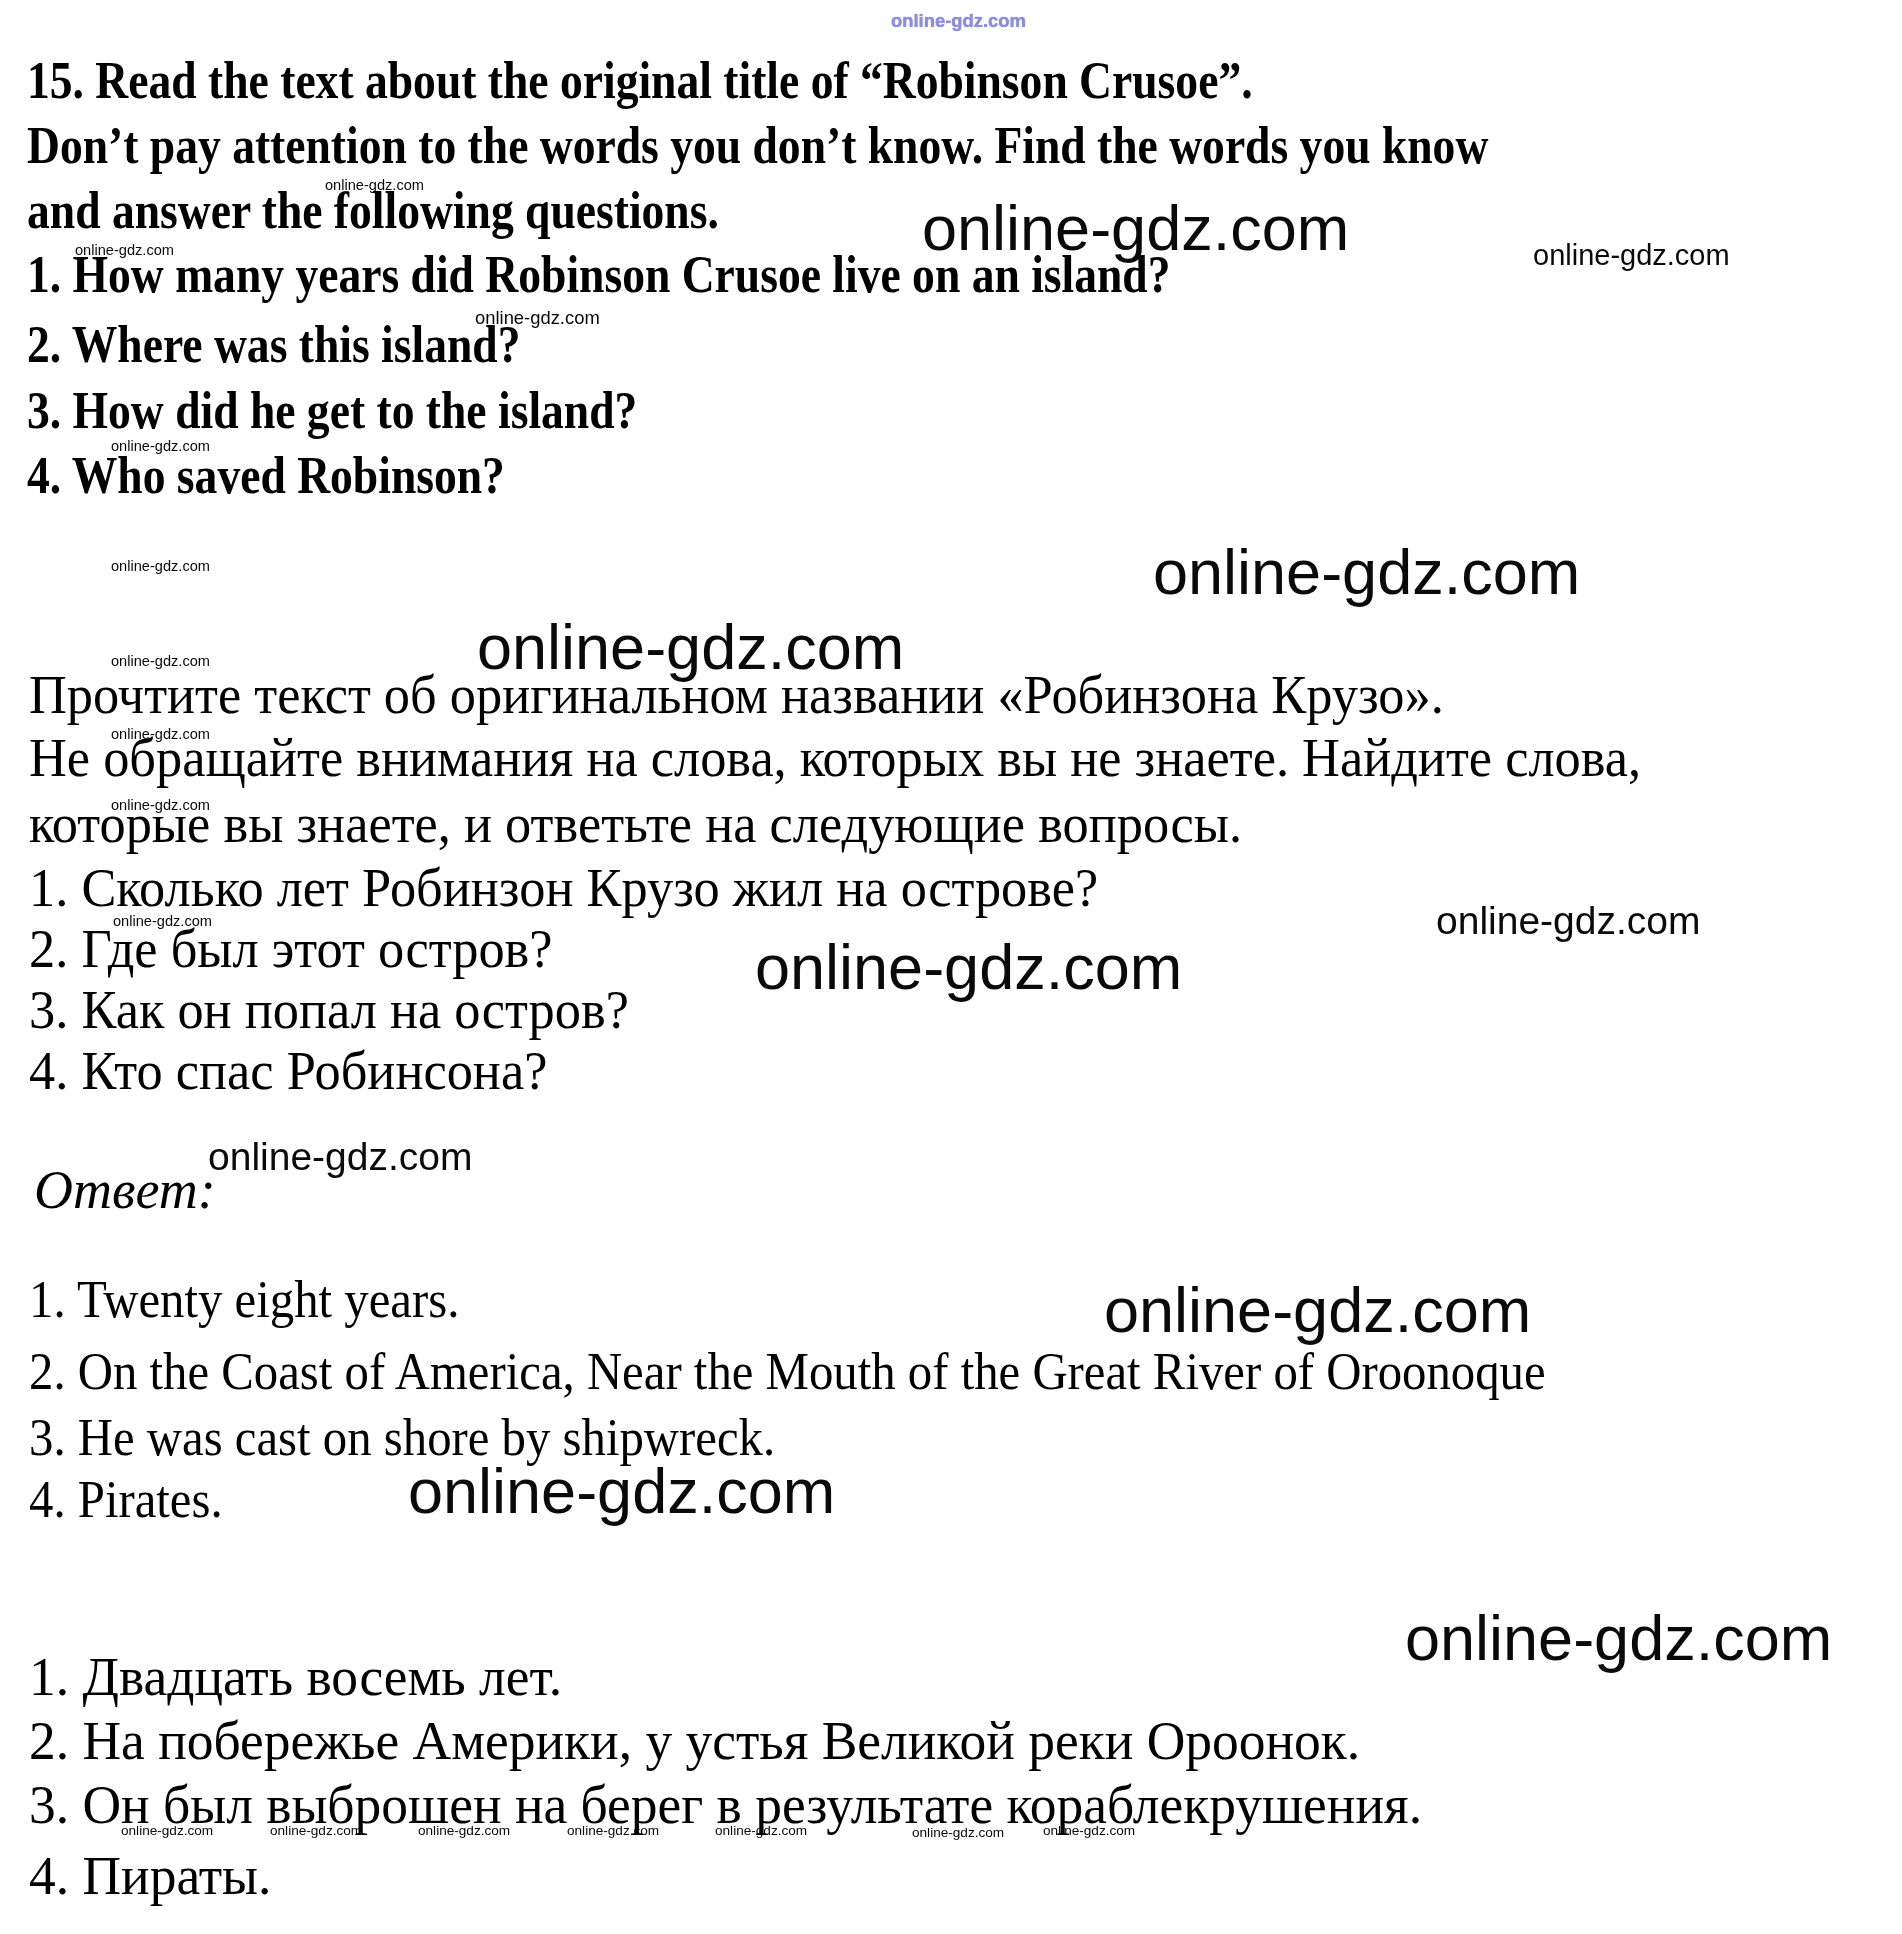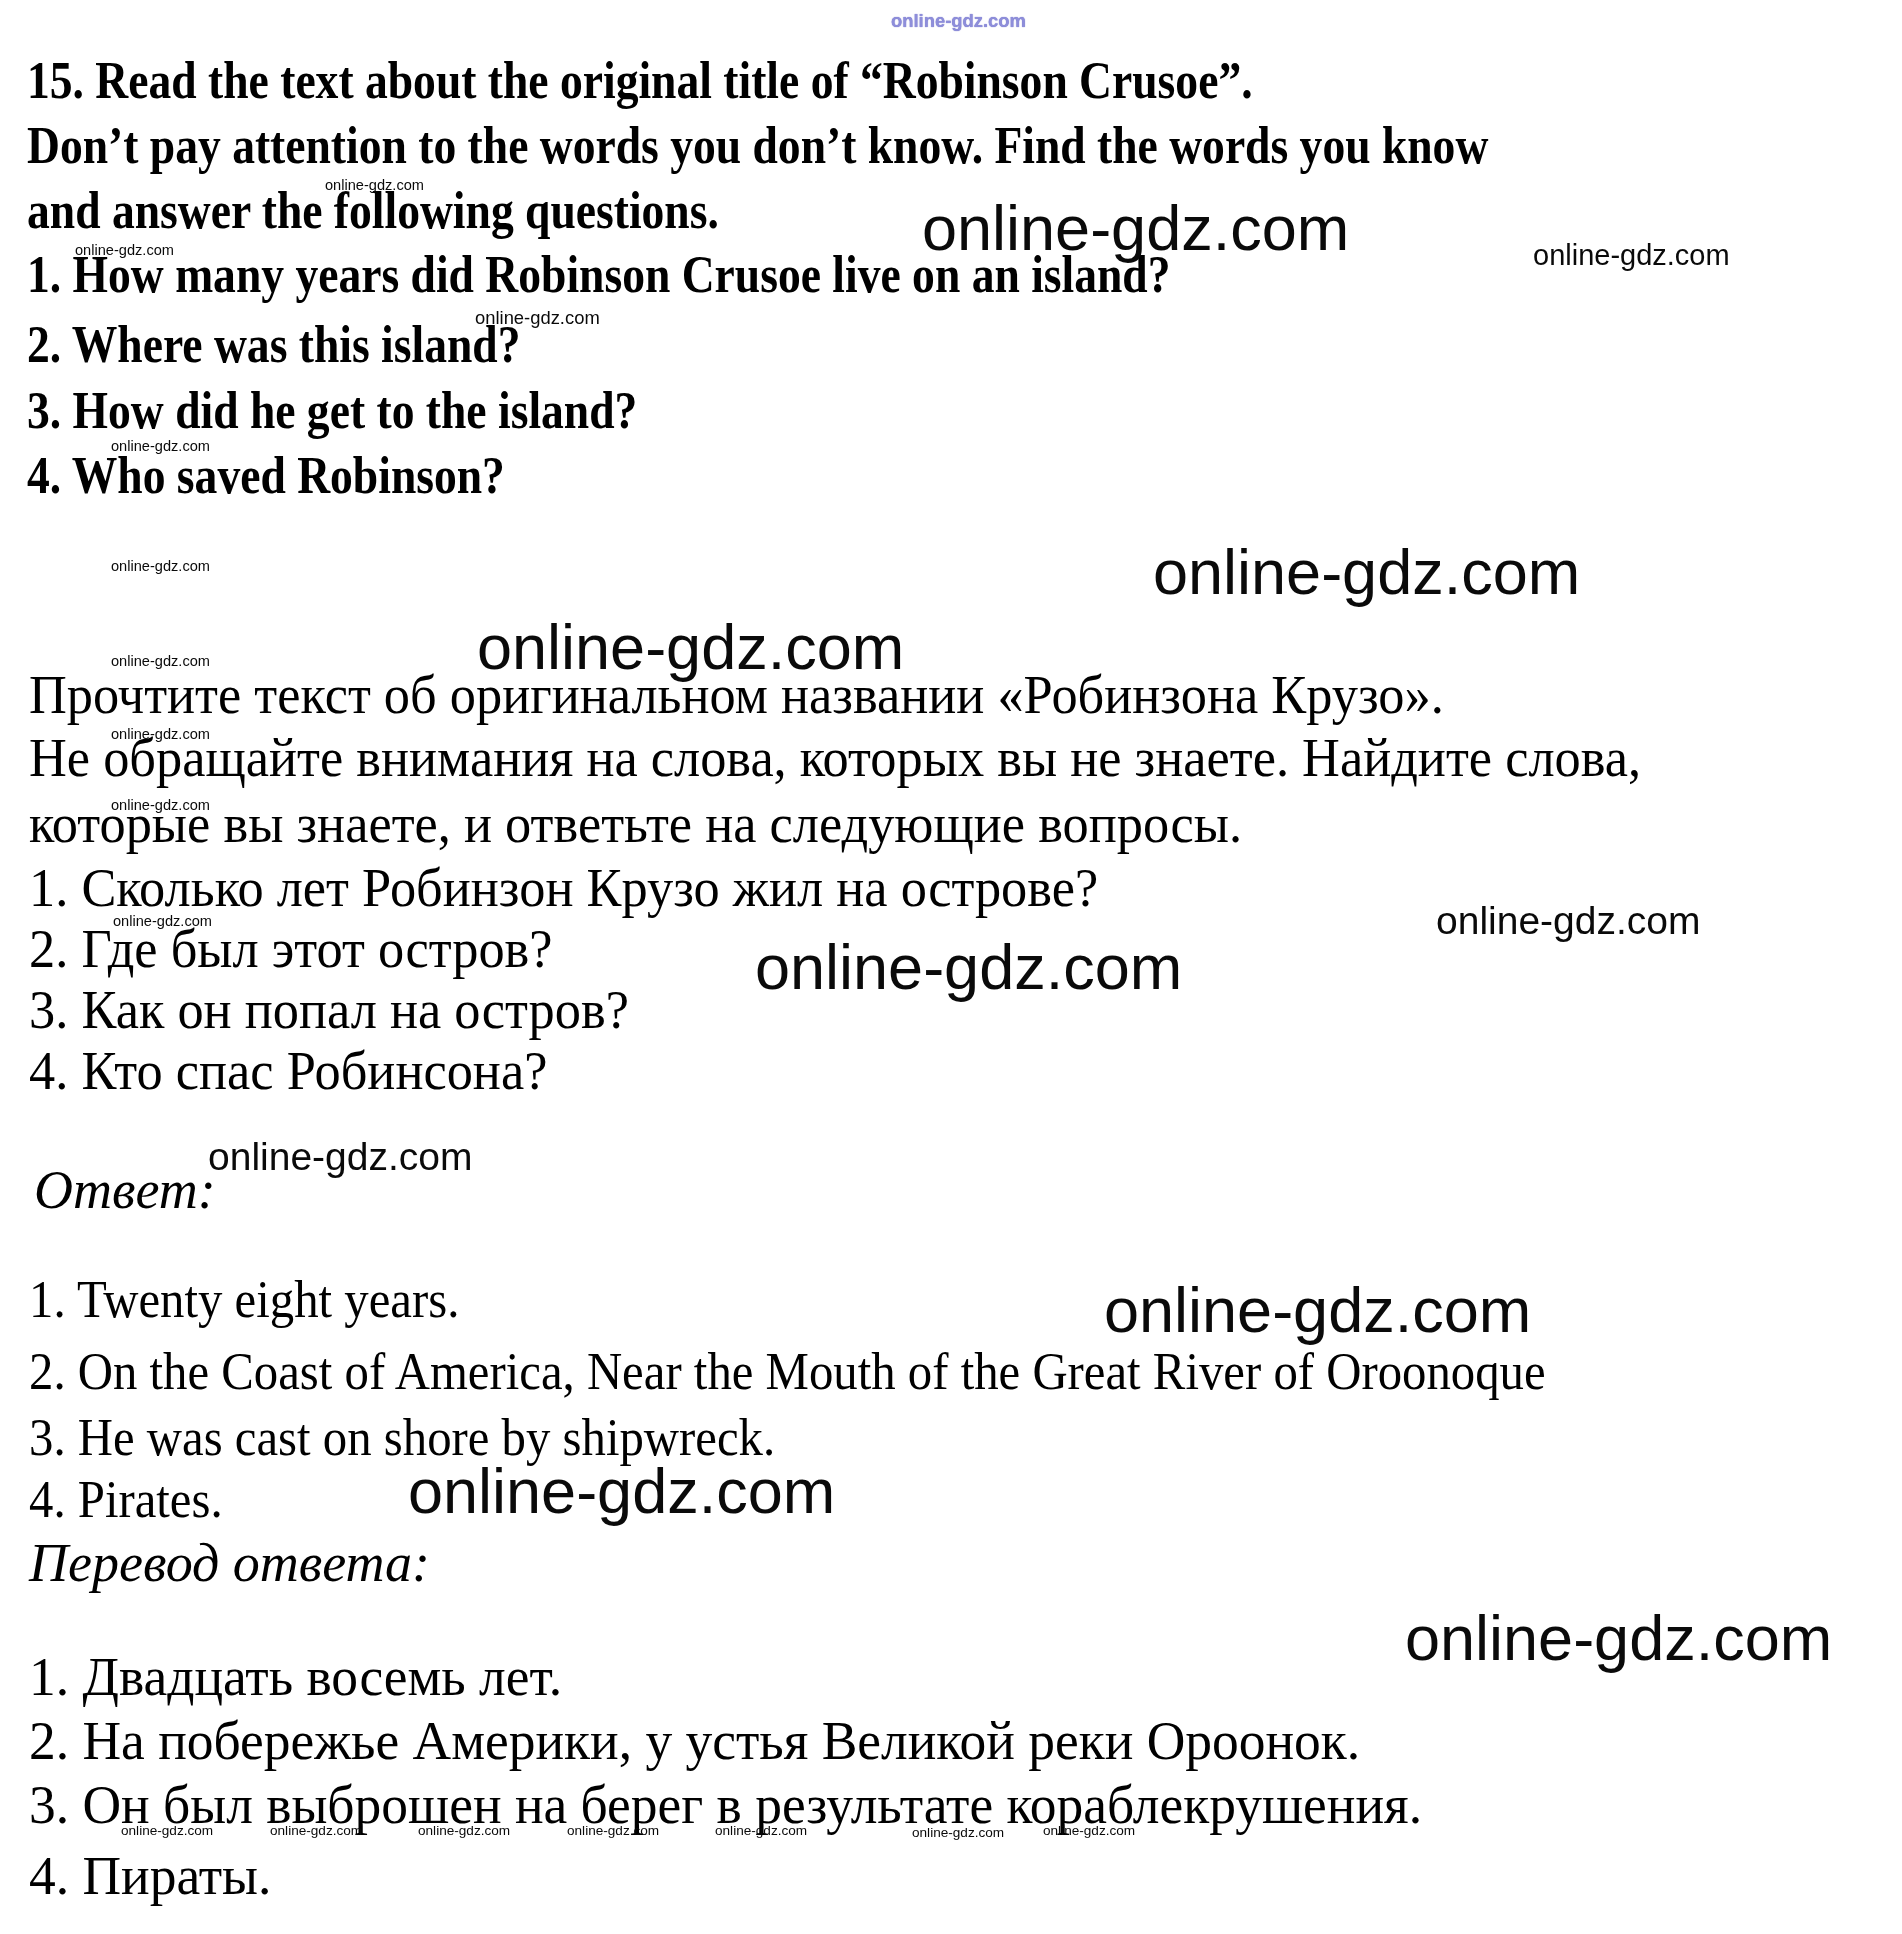--- a/index.html
+++ b/index.html
@@ -43,21 +43,20 @@
   <div class="line ru" style="left:29px;top:922px;">2. Где был этот остров?</div>
   <div class="line ru" style="left:29px;top:983px;">3. Как он попал на остров?</div>
   <div class="line ru" style="left:29px;top:1044px;">4. Кто спас Робинсона?</div>
 
   <div class="line it" style="left:34px;top:1163px;font-style:italic;">Ответ:</div>
   <div class="line ena" style="left:29px;top:1273px;">1. Twenty eight years.</div>
   <div class="line ena" style="left:29px;top:1345px;">2. On the Coast of America, Near the Mouth of the Great River of Oroonoque</div>
   <div class="line ena" style="left:29px;top:1411px;">3. He was cast on shore by shipwreck.</div>
   <div class="line ena" style="left:29px;top:1473px;">4. Pirates.</div>
 
-  <div class="line it" style="left:29px;top:1536px;">Перевод ответа:</div>
   <div class="line rua" style="left:29px;top:1650px;">1. Двадцать восемь лет.</div>
   <div class="line rua" style="left:29px;top:1714px;">2. На побережье Америки, у устья Великой реки Ороонок.</div>
   <div class="line rua" style="left:29px;top:1778px;">3. Он был выброшен на берег в результате кораблекрушения.</div>
   <div class="line rua" style="left:29px;top:1849px;">4. Пираты.</div>
 
   <div class="wm wm-blue" style="left:891px;top:11.6px;">online-gdz.com</div>
   <div class="wm wm-sm" style="left:325px;top:178px;">online-gdz.com</div>
   <div class="wm wm-big" style="left:922px;top:197px;">online-gdz.com</div>
   <div class="wm wm-sm" style="left:75px;top:243px;">online-gdz.com</div>
   <div class="wm wm-med2" style="left:1533px;top:241px;">online-gdz.com</div>

